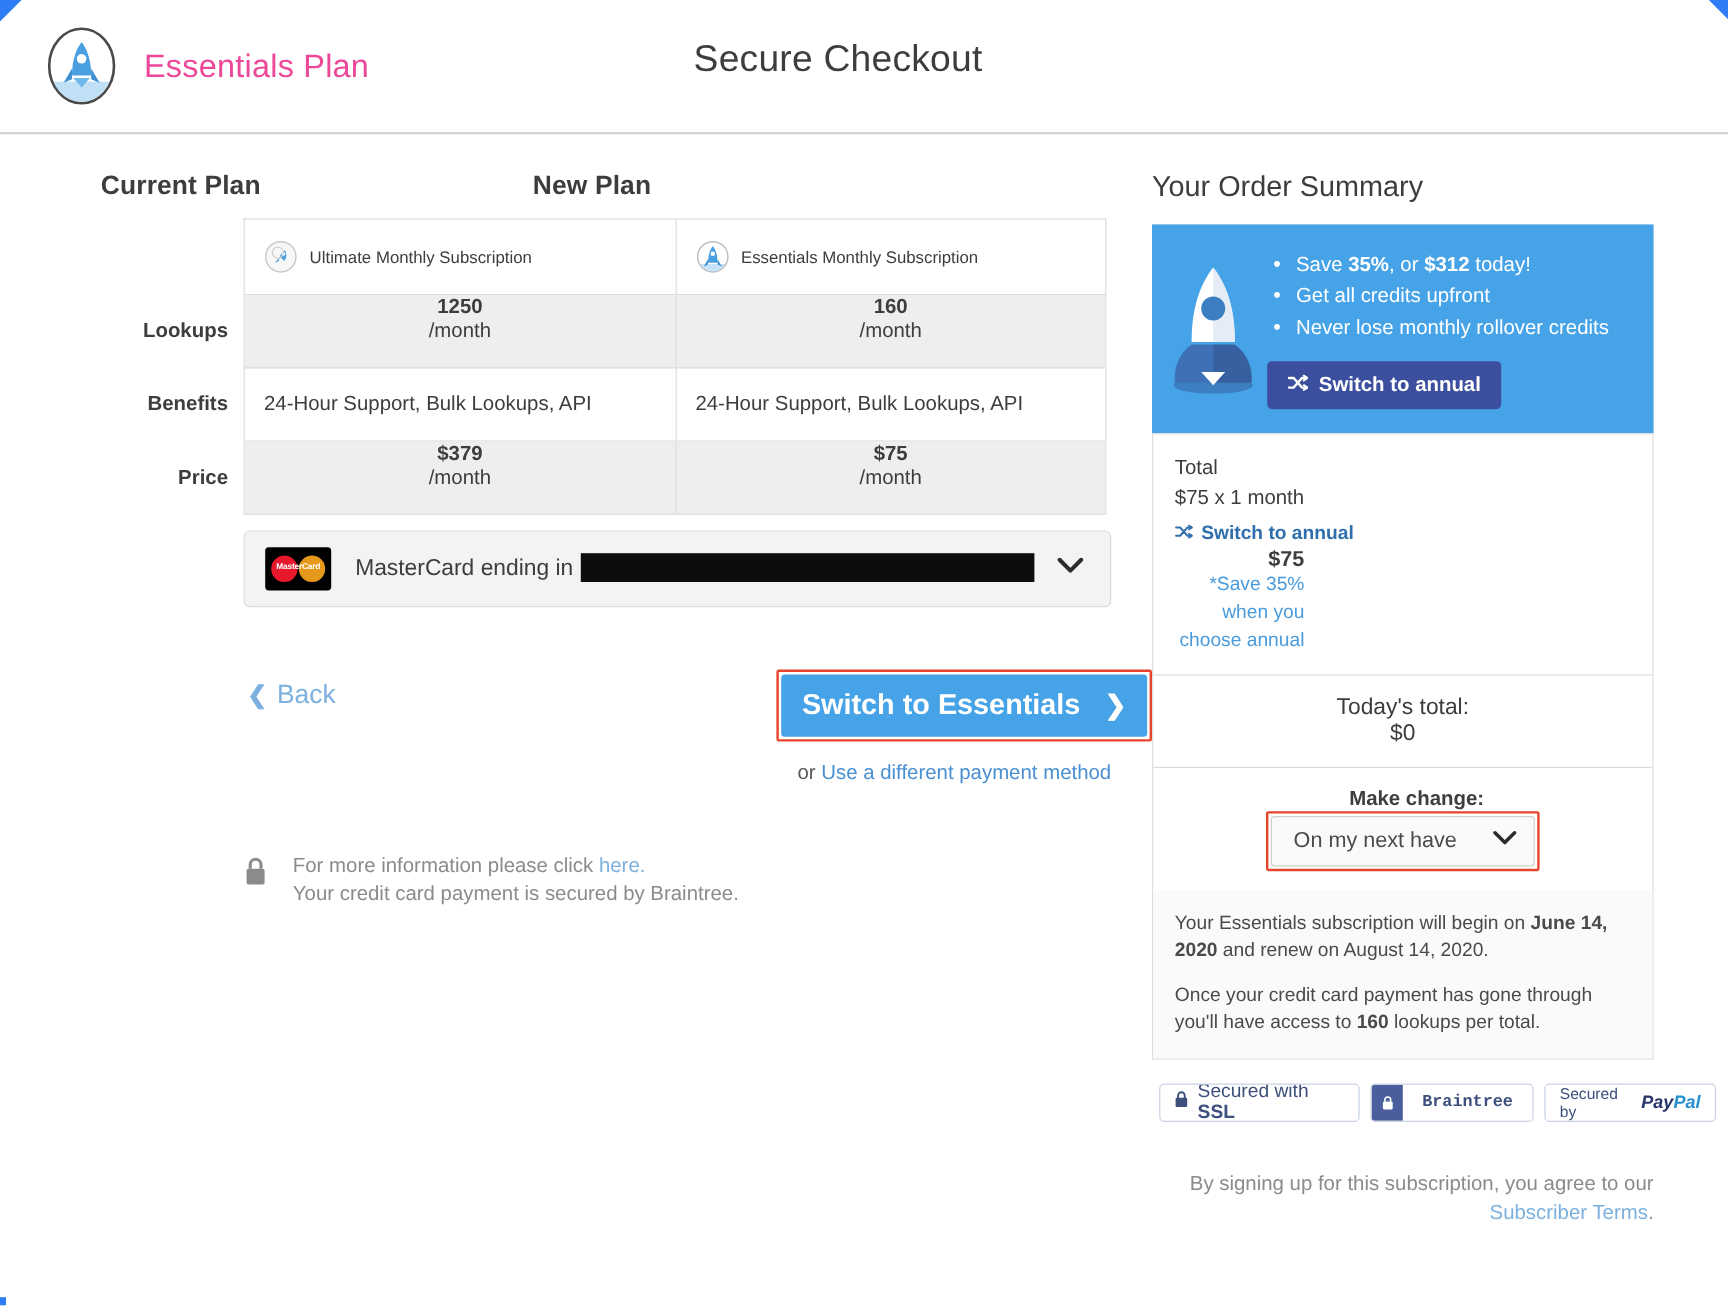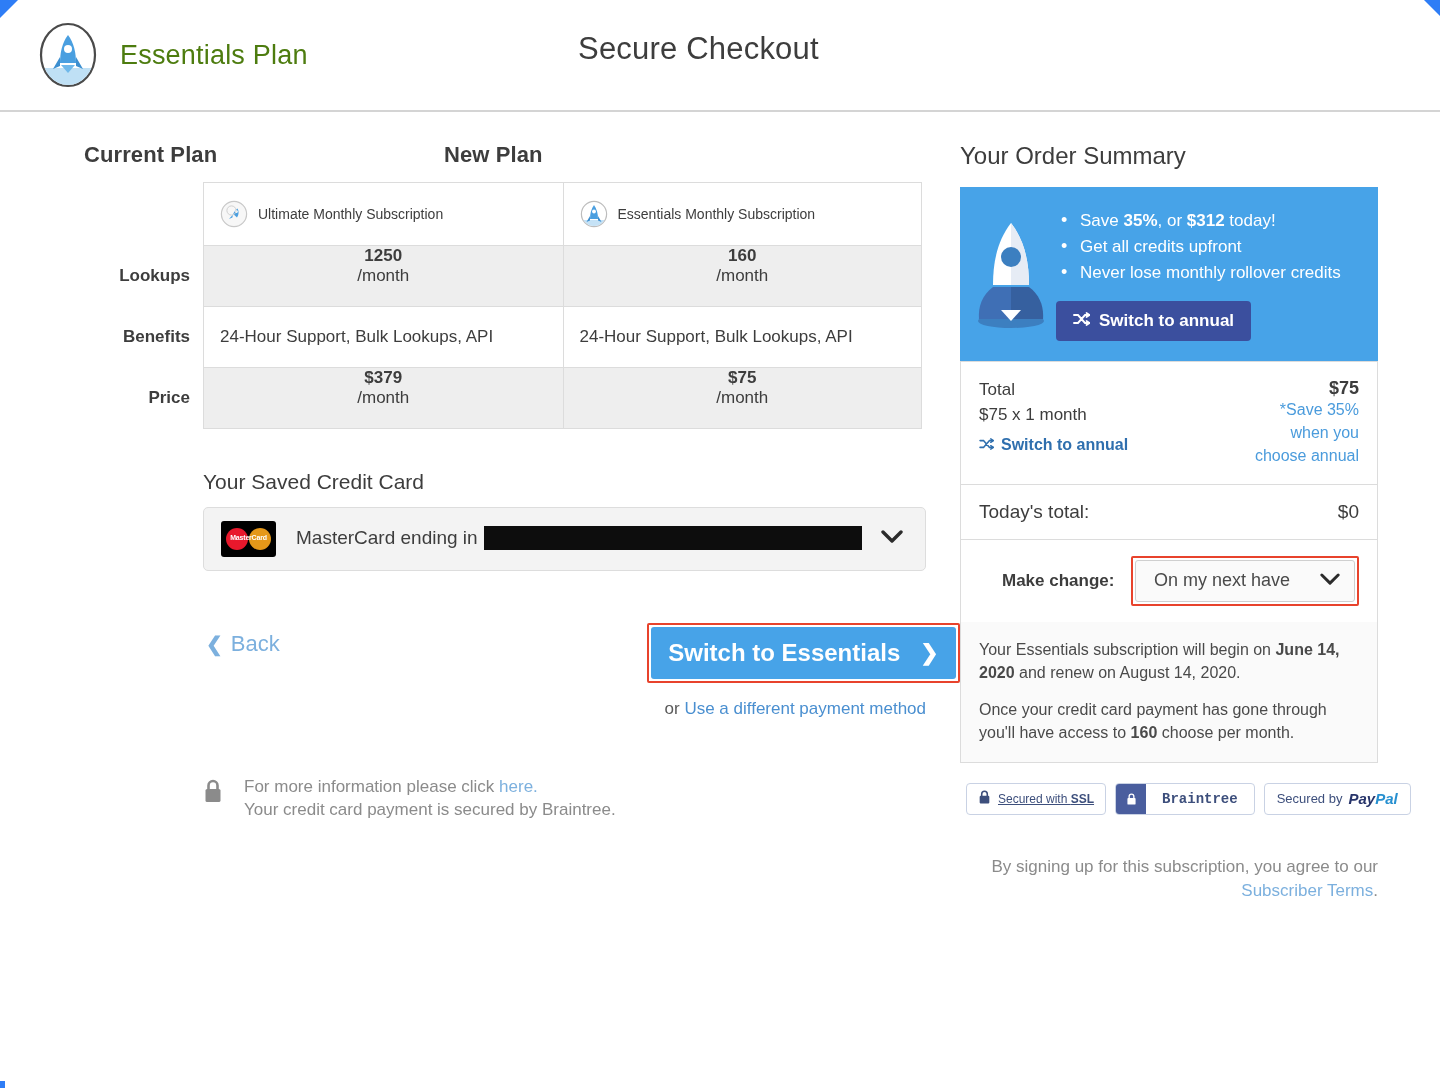--- a/index.html
+++ b/index.html
@@ -23,21 +23,21 @@
 
   
   .header {
     position: relative; height: 112px;
     border-bottom: 2px solid #d4d4d4;
     display: flex; align-items: center;
   }
   .brand { display: flex; align-items: center; margin-left: 34px; }
   .brand-logo { width: 68px; height: 68px; flex: 0 0 68px; }
   .brand-name {
-    font-size: 27px; color: #4d7c0f; margin-left: 18px;
+    font-size: 27px; color: #ec4899; margin-left: 18px;
     font-weight: 400; letter-spacing: .2px;
   }
   .page-title {
     position: absolute; left: 578px; top: 31px;
     font-size: 31px; color: #3d3d3d; font-weight: 400; letter-spacing: .2px;
   }
 
   
   .body-wrap { display: flex; padding-top: 30px; }
   .left-col { width: 960px; position: relative; }
@@ -154,21 +154,21 @@
   .promo-list b { font-weight: 700; }
   .promo-btn {
     margin-top: 14px; background: #3b4f9e; color: #fff; border: none;
     border-radius: 4px; height: 40px; padding: 0 17px; font-size: 17px;
     font-weight: 700; cursor: pointer; display: inline-flex; align-items: center;
     font-family: "Liberation Sans", sans-serif;
   }
   .promo-btn .swap { margin-right: 9px; font-size: 16px; }
 
   .sumbox { width: 418px; border: 1px solid #dcdcdc; border-top: none; }
-  .sumbox .sec { border-top: 1px solid #dcdcdc; padding: 16px 18px; }
+  .sumbox .sec { border-top: 1px solid #dcdcdc; padding: 16px 18px; flex-direction: column; }
   .sumbox .sec:first-child { border-top: 1px solid #dcdcdc; }
   .total-sec { display: flex; justify-content: space-between; align-items: flex-start; }
   .total-left { font-size: 17px; color: #3d3d3d; line-height: 1.42; }
   .total-right { text-align: right; }
   .total-amt { font-size: 18px; font-weight: 700; color: #3d3d3d; }
   .save-note {
     font-size: 16px; color: #4a9bdc; line-height: 1.42; width: 108px;
     margin-left: auto; text-align: right;
   }
   .switch-annual-link {
@@ -194,21 +194,21 @@
   .info-sec p { font-size: 16px; color: #4a4a4a; line-height: 1.44; }
   .info-sec p + p { margin-top: 14px; }
   .info-sec b { font-weight: 700; }
 
   .badges { display: flex; gap: 9px; margin-top: 20px; padding-left: 6px; }
   .badge {
     border: 1px solid #c9d2e4; border-radius: 4px; height: 32px;
     display: flex; align-items: center; background: #fff; overflow: hidden;
   }
   .badge-ssl { padding: 0 11px; gap: 7px; }
-  .badge-ssl .btxt { font-size: 12px; color: #3d4f7c; text-decoration: underline; }
+  .badge-ssl .btxt { font-size: 16px; color: #3d4f7c; }
   .badge-ssl .btxt b { font-weight: 700; }
   .badge-bt .lockpad {
     width: 30px; height: 100%; background: #4a5e9e; display: flex;
     align-items: center; justify-content: center;
   }
   .badge-bt .btxt {
     padding: 0 16px; font-size: 14px; color: #3d4f7c; font-weight: 700;
     font-family: "Liberation Mono", monospace;
   }
   .badge-pp { padding: 0 12px; gap: 6px; }
@@ -325,21 +325,20 @@
               <span>/month</span>
           </div>
           <div class="tcell price">
             <b class="val">$75</b>
               <span>/month</span>
           </div>
         </div>
 
       </div>
 
-      <div class="saved-title">Your Saved Credit Card</div>
 
       <div class="card-box">
         <span class="mc-logo">
           <span class="c1"></span>
             <span class="c2"></span>
           <span class="mctxt">MasterCard</span>
         </span>
         <span class="card-text">
           <span>MasterCard ending in</span><span class="redacted"></span>
         </span>
@@ -454,21 +453,21 @@
                 <svg width="20" height="13" viewBox="0 0 22 14">
                     <path d="M2 2 L11 11 L20 2" stroke="#2b2b2b" stroke-width="3.2" fill="none" stroke-linecap="round" stroke-linejoin="round"></path>
                   </svg>
               </span>
             </span>
           </span>
         </div>
 
         <div class="info-sec">
           <p><span>Your Essentials subscription will begin on </span><b>June 14, 2020</b><span> and renew on August 14, 2020.</span></p>
-          <p><span>Once your credit card payment has gone through you'll have access to </span><b>160</b><span> choose per month.</span></p>
+          <p><span>Once your credit card payment has gone through you'll have access to </span><b>160</b><span> lookups per total.</span></p>
         </div>
 
       </div>
 
       <div class="badges">
         <div class="badge badge-ssl">
           <span>
             <svg viewBox="0 0 14 17" width="13" height="16">
                 <path d="M4 7.5 V5.3 a3 3 0 0 1 6 0 V7.5" fill="none" stroke="#3d4f7c" stroke-width="1.7"></path>
                 <rect x="1.8" y="7.2" width="10.4" height="8.4" rx="1.2" fill="#3d4f7c"></rect>

